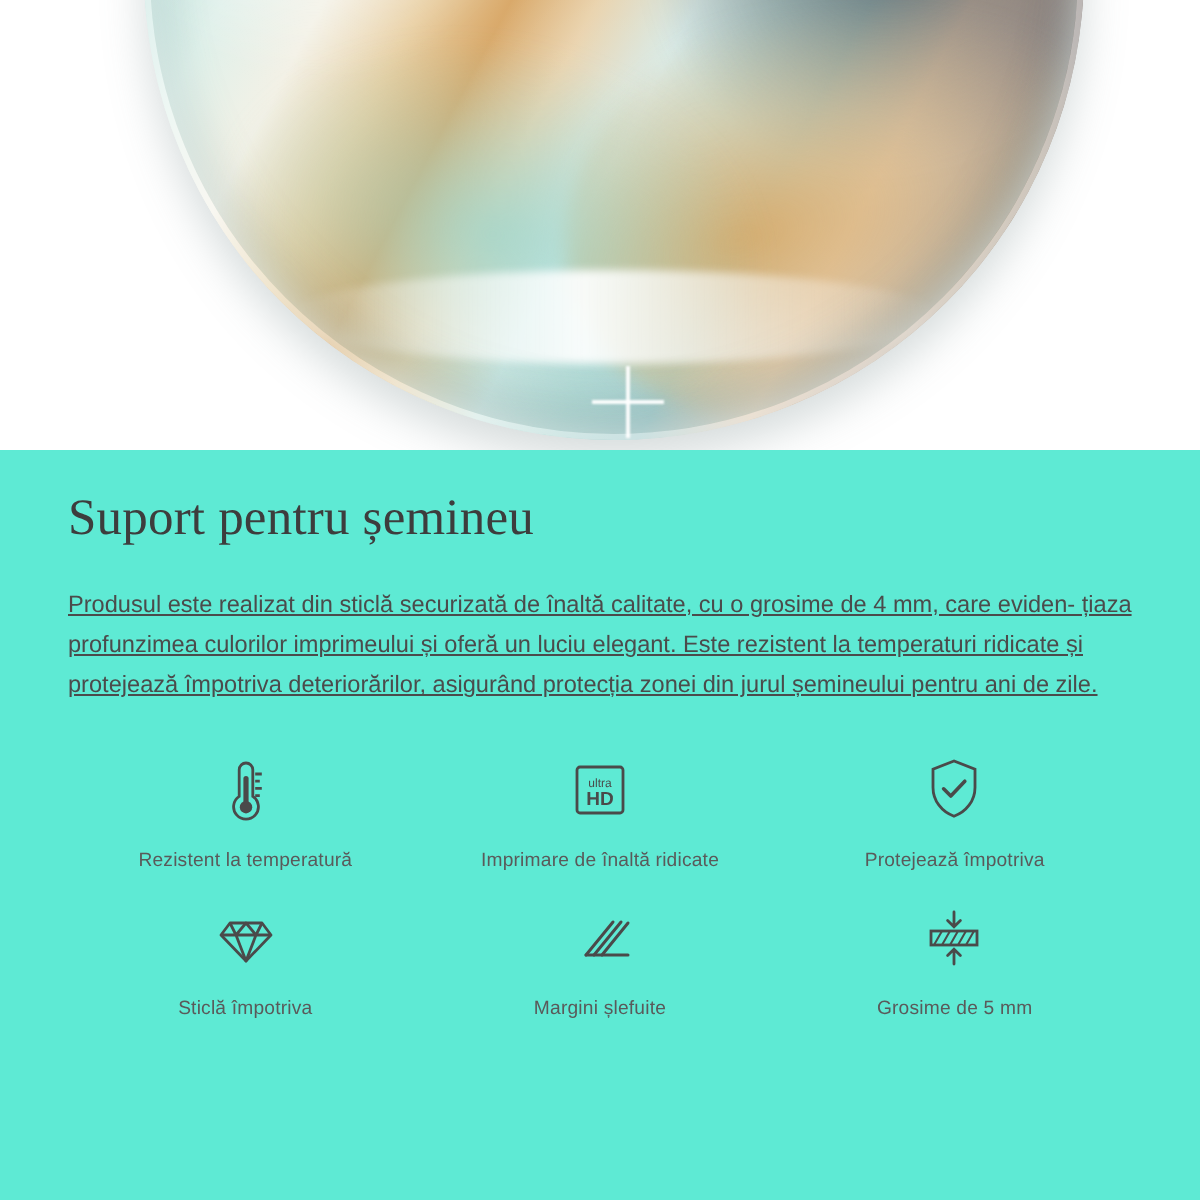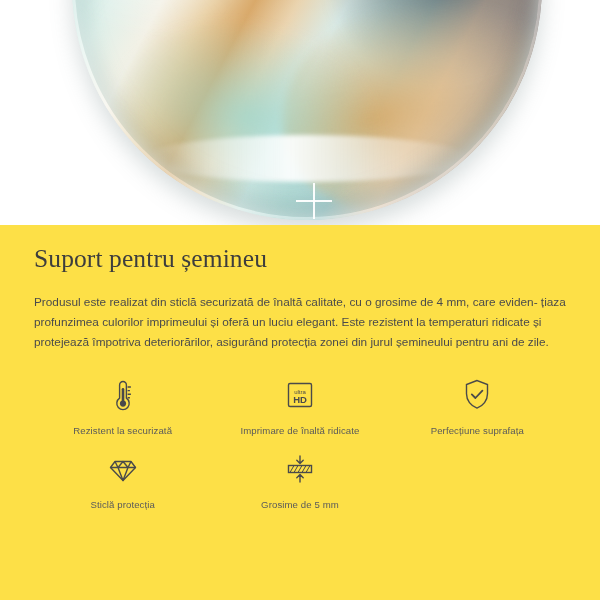--- a/index.html
+++ b/index.html
@@ -9,21 +9,21 @@
     width: 600px;
     height: 600px;
     background: #ffffff;
     font-family: "Liberation Sans", sans-serif;
   }
   .page {
     position: relative;
     width: 600px;
     height: 600px;
     overflow: hidden;
-    background: #fde047;
+    background: #5eead4;
   }
 
   
   .hero {
     position: relative;
     width: 600px;
     height: 225px;
     overflow: hidden;
     background: #ffffff;
   }
@@ -150,20 +150,21 @@
     line-height: 1.28;
     letter-spacing: 0.1px;
   }
   .headline .l2 { display: block; }
   .paragraph {
     margin: 16px 0 0 0;
     font-size: 11.8px;
     line-height: 1.72;
     color: #4b4b4b;
     max-width: 536px;
+    text-decoration: underline;
   }
 
   
   .features {
     margin-top: 18px;
     display: grid;
     grid-template-columns: repeat(3, 1fr);
     row-gap: 6px;
     column-gap: 0;
   }
@@ -218,54 +219,65 @@
 
       <div class="feature">
         <span class="ficon">
           <svg width="34" height="38" viewBox="0 0 34 38" fill="none" stroke="#4a4a4a" stroke-width="1.4">
             <path d="M17 5.5a3.4 3.4 0 0 1 3.4 3.4v13.3a6.2 6.2 0 1 1-6.8 0V8.9A3.4 3.4 0 0 1 17 5.5z"></path>
             <circle cx="17" cy="27.6" r="3.1" fill="#4a4a4a" stroke="none"></circle>
             <rect x="15.7" y="12" width="2.6" height="14" rx="1.3" fill="#4a4a4a" stroke="none"></rect>
             <path d="M21.6 11h3.3M21.6 14.6h2.3M21.6 18.2h3.3M21.6 21.8h2.3"></path>
           </svg>
         </span>
-        <span class="flabel">Rezistent la securizată</span>
+        <span class="flabel">Rezistent la temperatură</span>
       </div>
 
       <div class="feature">
         <span class="ficon">
           <svg width="38" height="34" viewBox="0 0 38 34" fill="none">
             <rect x="7.5" y="5.5" width="23" height="23" rx="1.5" stroke="#4a4a4a" stroke-width="1.4"></rect>
             <text x="19" y="15.5" font-family="Liberation Sans, sans-serif" font-size="6" fill="#4a4a4a" text-anchor="middle">ultra</text>
             <text x="19" y="24.5" font-family="Liberation Sans, sans-serif" font-size="9.5" font-weight="bold" fill="#4a4a4a" text-anchor="middle">HD</text>
           </svg>
         </span>
         <span class="flabel">Imprimare de înaltă ridicate</span>
       </div>
 
       <div class="feature">
         <span class="ficon">
           <svg width="34" height="38" viewBox="0 0 34 38" fill="none">
             <path d="M17 4.5 6.5 8.6v9.1c0 6.7 4.4 12.2 10.5 14.4 6.1-2.2 10.5-7.7 10.5-14.4V8.6L17 4.5z" stroke="#4a4a4a" stroke-width="1.4" fill="none"></path>
             <path d="M11.8 18.4l3.6 3.6 7-7.4" stroke="#4a4a4a" stroke-width="1.8" stroke-linecap="round" stroke-linejoin="round" fill="none"></path>
           </svg>
         </span>
-        <span class="flabel">Perfecțiune suprafața</span>
+        <span class="flabel">Protejează împotriva</span>
       </div>
 
       <div class="feature">
         <span class="ficon">
           <svg width="38" height="34" viewBox="0 0 38 34" fill="none" stroke="#4a4a4a" stroke-width="1.4" stroke-linejoin="round">
             <path d="M11 9.5h16l4.5 6L19 28.5 6.5 15.5 11 9.5z"></path>
             <path d="M6.5 15.5h25M11 9.5l3 6 5-6 5 6 3-6M14 15.5 19 28.5l5-13"></path>
           </svg>
         </span>
-        <span class="flabel">Sticlă protecția</span>
-      </div>
-
+        <span class="flabel">Sticlă împotriva</span>
+      </div>
+
+      <div class="feature">
+        <span class="ficon">
+          <svg width="38" height="34" viewBox="0 0 38 34" fill="none" stroke="#4a4a4a" stroke-width="1.5" stroke-linecap="round">
+            <path d="M12 25.5 25.5 9"></path>
+            <path d="M16 25.5 29.5 9"></path>
+            <path d="M20 25.5 33 9.5"></path>
+            <path d="M12 25.5h21"></path>
+          </svg>
+        </span>
+        <span class="flabel">Margini șlefuite</span>
+      </div>
 
       <div class="feature">
         <span class="ficon">
           <svg width="38" height="34" viewBox="0 0 38 34" fill="none" stroke="#4a4a4a" stroke-width="1.4" stroke-linecap="round">
             <path d="M19 4v6.5M15.8 8.2 19 11.4l3.2-3.2"></path>
             <path d="M19 30v-6.5M15.8 25.8 19 22.6l3.2 3.2"></path>
             <rect x="7.5" y="13.5" width="23" height="7" stroke="#4a4a4a" stroke-width="1.4" fill="none"></rect>
             <path d="M9 20.5 13 13.5M13 20.5 17 13.5M17 20.5 21 13.5M21 20.5 25 13.5M25 20.5 29 13.5" stroke-width="1"></path>
           </svg>
         </span>

